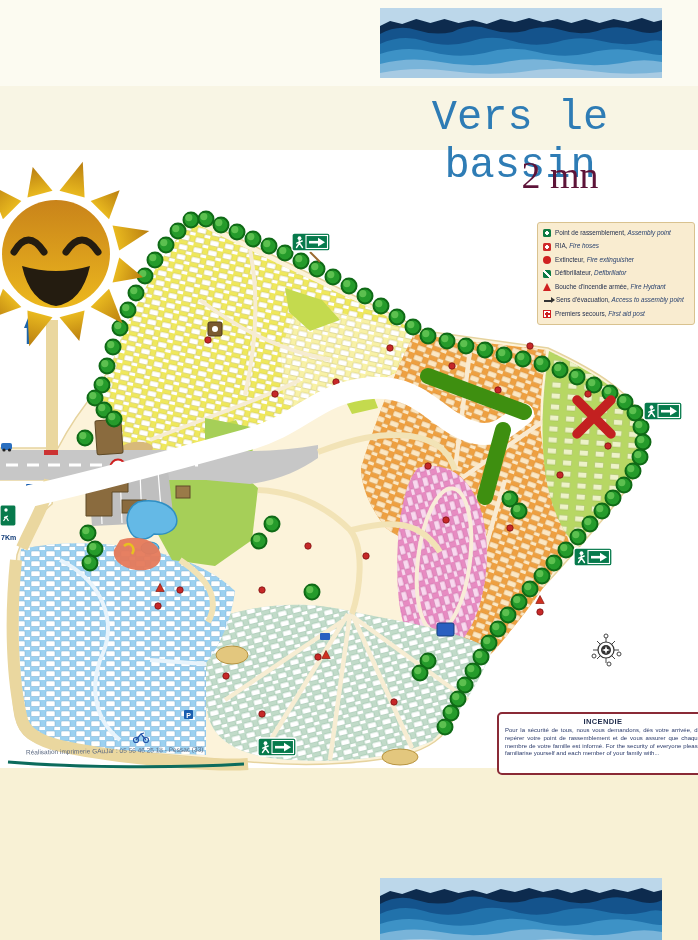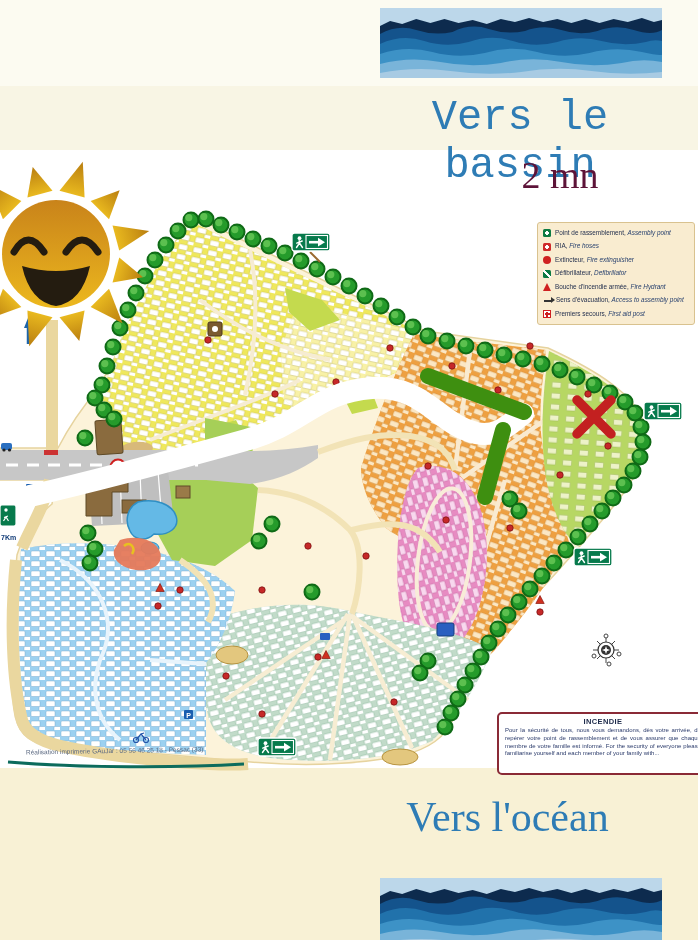--- a/index.html
+++ b/index.html
@@ -400,19 +400,18 @@
       <path d="M-13,-62 L13,-62 L0,-90 Z" transform="rotate(285)"></path>
       <path d="M-13,-62 L13,-62 L2,-96 Z" transform="rotate(315)"></path>
       <path d="M-13,-62 L13,-62 L0,-90 Z" transform="rotate(345)"></path>
     </g>
     <circle r="54" fill="url(#sung)"></circle>
     <path d="M-42,-2 Q-28,-26 -12,-2" stroke="#241c10" stroke-width="7" fill="none" stroke-linecap="round"></path>
     <path d="M10,-2 Q26,-26 42,-2" stroke="#241c10" stroke-width="7" fill="none" stroke-linecap="round"></path>
     <path d="M-34,12 Q0,22 34,12 Q26,48 0,52 Q-26,48 -34,12 Z" fill="#241c10"></path>
   </svg>
 
-  <div class="abs ftr-dest">Vers l'océan</div>
 
   <svg class="abs" style="left:380px;top:878px;" width="282" height="70" viewBox="0 0 280 70" preserveAspectRatio="none">
     <use href="#waves"></use>
   </svg>
 
 </div>
 
 </body></html>

